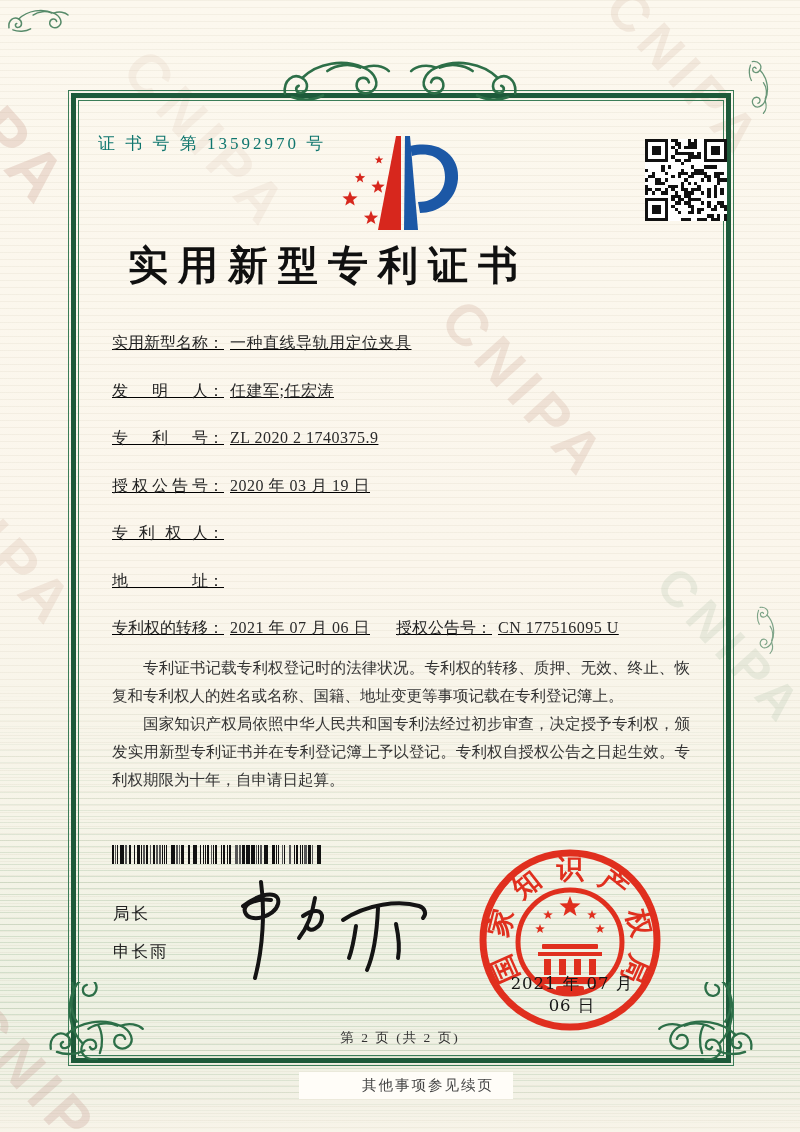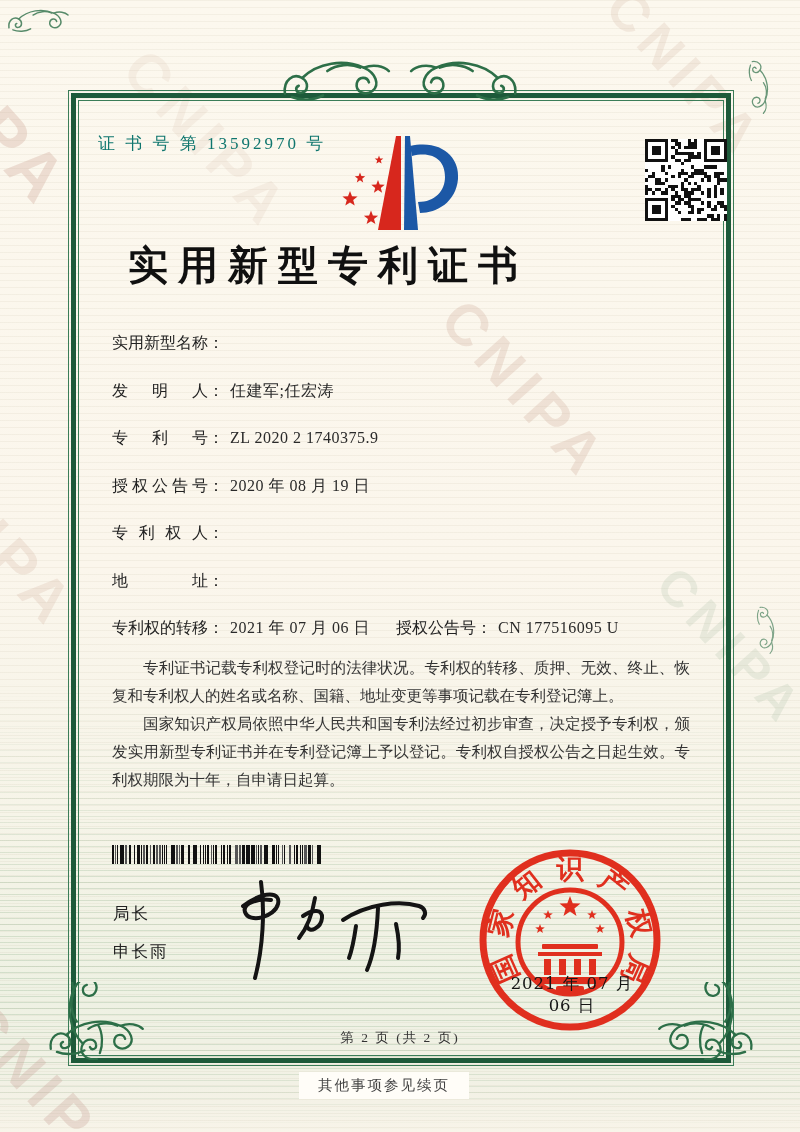--- a/index.html
+++ b/index.html
@@ -29,21 +29,21 @@
          border:1px solid #3b7d58;padding:2px;box-sizing:border-box;}
   .frame-mid{border:5px solid #1d5a3a;padding:2px;width:100%;height:100%;box-sizing:border-box;}
   .frame-in{border:1px solid #3b7d58;width:100%;height:100%;box-sizing:border-box;}
   .orn{position:absolute;z-index:4;pointer-events:none;}
   
   .cert-no{position:absolute;left:98px;top:132px;z-index:5;font-size:17px;letter-spacing:3px;color:#0f766e;}
   .qr{position:absolute;left:645px;top:139px;width:82px;height:82px;z-index:5;background:#fff;}
   .logo{position:absolute;left:338px;top:120px;z-index:5;}
   .title{position:absolute;left:0;top:238px;width:656px;text-align:center;z-index:5;
          font-size:40px;font-weight:bold;letter-spacing:10px;color:#101010;}
-  .fields{position:absolute;left:112px;top:333px;width:600px;z-index:5;}
+  .fields{position:absolute;left:112px;top:333px;width:600px;z-index:5;text-decoration:underline;}
   .frow{display:flex;align-items:baseline;height:20px;margin-bottom:27.5px;font-size:16px;color:#222;}
   .flabel{display:inline-block;width:96px;text-align:justify;text-align-last:justify;}
   .fcolon{margin-right:6px;}
   .fvalue{letter-spacing:0.5px;color:#2a2a2a;}
   .fpair2{margin-left:26px;display:flex;align-items:baseline;}
   .paras{position:absolute;left:112px;top:654px;width:578px;z-index:5;font-size:15.5px;
          line-height:1.8;text-align:justify;color:#333;}
   .paras p{margin:0;text-indent:2em;}
   .barcode{position:absolute;left:112px;top:845px;width:209px;height:19px;z-index:5;display:flex;}
   .barcode div{height:100%;}
@@ -52,21 +52,21 @@
   .signature{position:absolute;left:215px;top:876px;z-index:6;}
   .seal{position:absolute;left:477px;top:847px;width:186px;height:186px;z-index:5;}
   .seal svg{position:absolute;left:0;top:0;}
   .sealchar{position:absolute;left:50%;top:50%;font-size:27px;font-weight:bold;color:#e02f1e;
             font-family:"Liberation Serif",serif;}
   .seal-date{position:absolute;left:497px;top:973px;width:150px;text-align:center;z-index:6;
              font-size:16.5px;color:#151515;letter-spacing:1px;font-family:"DejaVu Serif",serif;}
   .page-number{position:absolute;left:0;top:1029px;width:800px;text-align:center;z-index:5;
                font-size:13.5px;color:#333;letter-spacing:2px;}
   .footer-note{position:absolute;left:299px;top:1072px;width:170px;height:27px;line-height:27px;
-               background:#fffdf8;text-align:center;z-index:5;font-size:14.5px;color:#444;letter-spacing:2px;}
+               background:#fffdf8;text-align:center;z-index:5;font-size:14.5px;color:#444;letter-spacing:2px;padding-left:44px;}
 </style>
 </head>
 <body>
 
 <div class="tex tex-cream"></div>
 <div class="tex tex-green"></div>
 
 <div class="wm wm1">CNIPA</div>
 <div class="wm wm2">CNIPA</div>
 <div class="wm wm3">CNIPA</div>
@@ -406,35 +406,36 @@
       <polygon points="33.0,90.5 34.9,95.5 40.1,95.7 36.0,99.0 37.4,104.1 33.0,101.2 28.6,104.1 30.0,99.0 25.9,95.7 31.1,95.5"></polygon>
     </g>
 </svg>
 
 <div class="title">实用新型专利证书</div>
 
 <div class="fields">
   <div class="frow">
     <span class="flabel">实用新型名称</span>
       <span class="fcolon">：</span>
+    <span class="fvalue">一种直线导轨用定位夹具</span>
   </div>
   <div class="frow">
     <span class="flabel">发明人</span>
       <span class="fcolon">：</span>
     <span class="fvalue">任建军;任宏涛</span>
   </div>
   <div class="frow">
     <span class="flabel">专利号</span>
       <span class="fcolon">：</span>
     <span class="fvalue">ZL 2020 2 1740375.9</span>
   </div>
   <div class="frow">
     <span class="flabel">授权公告号</span>
       <span class="fcolon">：</span>
-    <span class="fvalue">2020 年 08 月 19 日</span>
+    <span class="fvalue">2020 年 03 月 19 日</span>
   </div>
   <div class="frow">
     <span class="flabel">专利权人</span>
       <span class="fcolon">：</span>
   </div>
   <div class="frow">
     <span class="flabel">地址</span>
       <span class="fcolon">：</span>
   </div>
   <div class="frow">

